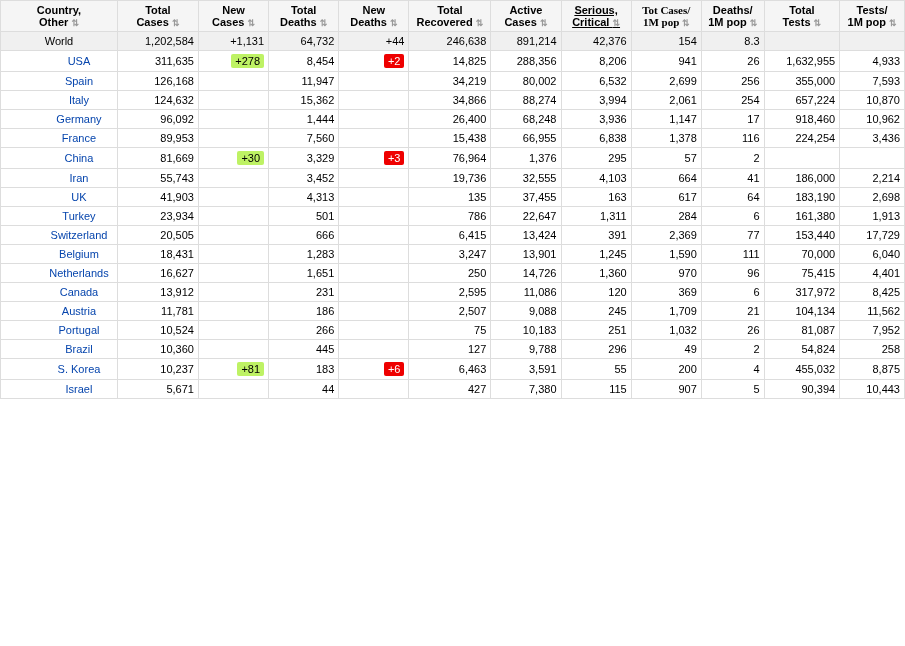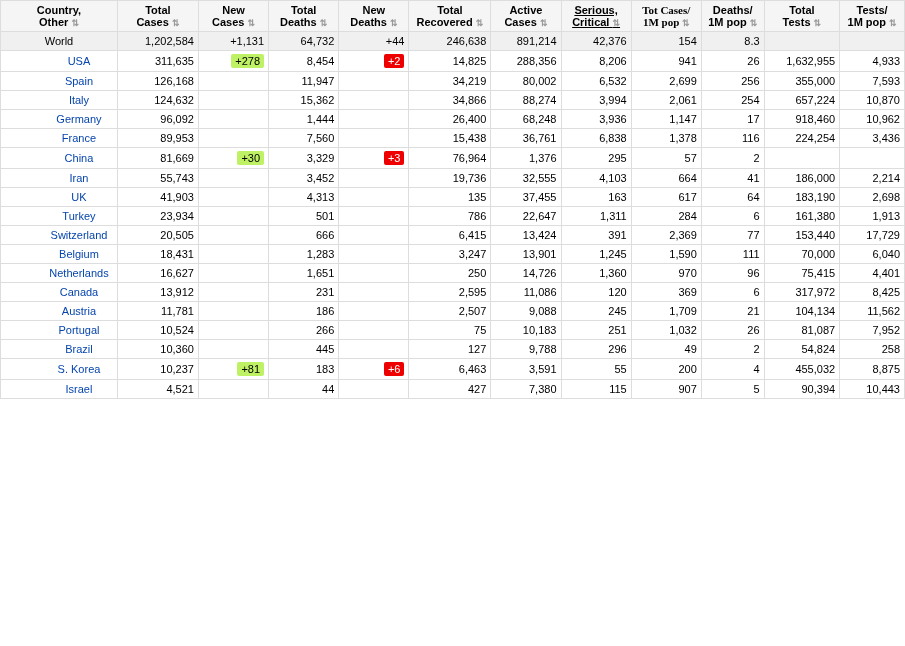--- a/index.html
+++ b/index.html
@@ -117,21 +117,21 @@
     <td>918,460</td>
     <td>10,962</td>
   </tr>
       <tr>
     <td class="country-col"><a href="#">France</a></td>
     <td>89,953</td>
     <td></td>
     <td>7,560</td>
     <td></td>
     <td>15,438</td>
-    <td>36,761</td>
+    <td>66,955</td>
     <td>6,838</td>
     <td>1,378</td>
     <td>116</td>
     <td>224,254</td>
     <td>3,436</td>
   </tr>
       <tr>
     <td class="country-col"><a href="#">China</a></td>
     <td>81,669</td>
     <td><span class="badge-yellow">+30</span></td>
@@ -294,21 +294,21 @@
     <td>6,463</td>
     <td>3,591</td>
     <td>55</td>
     <td>200</td>
     <td>4</td>
     <td>455,032</td>
     <td>8,875</td>
   </tr>
       <tr>
     <td class="country-col"><a href="#">Israel</a></td>
-    <td>4,521</td>
+    <td>5,671</td>
     <td></td>
     <td>44</td>
     <td></td>
     <td>427</td>
     <td>7,380</td>
     <td>115</td>
     <td>907</td>
     <td>5</td>
     <td>90,394</td>
     <td>10,443</td>

